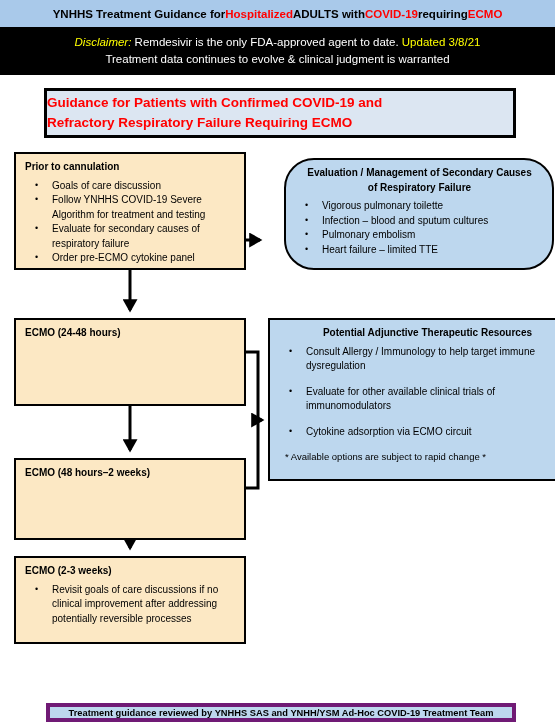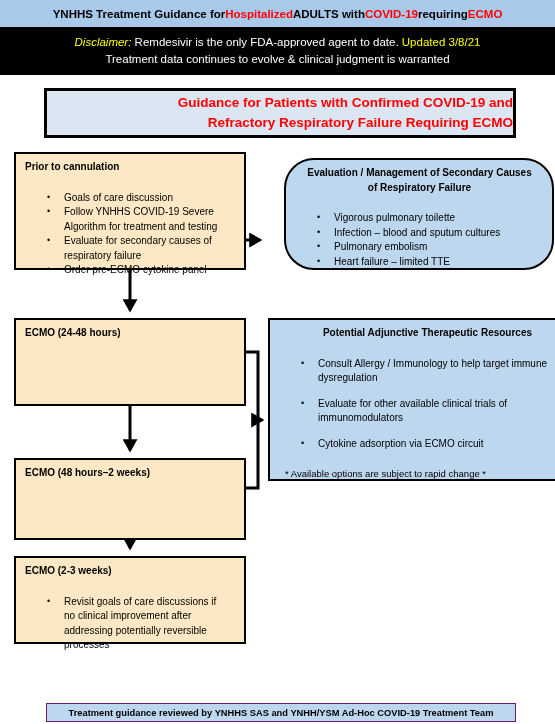--- a/index.html
+++ b/index.html
@@ -52,21 +52,21 @@
   
   #main-banner {
     position: absolute;
     left: 44px; top: 88px;
     width: 472px; height: 50px;
     background: #dce6f2;
     border: 3px solid #000000;
     box-sizing: border-box;
     display: flex;
     flex-direction: column;
-    align-items: flex-end;
+    align-items: flex-start;
     justify-content: center;
     color: #ff0000;
     font-size: 13.5px;
     font-weight: bold;
     line-height: 20px;
     text-align: center;
   }
 
   
   .node {
@@ -83,21 +83,21 @@
   .node .head {
     font-weight: bold;
     font-size: 10px;
     margin-bottom: 1px;
   }
   .node .head.center {
     text-align: center;
     margin-bottom: 4px;
   }
   .node ul {
-    margin: 16px;
+    margin: 4px;
     padding: 0;
     list-style: none;
   }
   .node li {
     position: relative;
     padding-left: 23px;
     margin: 0 0 0 0;
   }
   .node li::before {
     content: "\2022";
@@ -121,21 +121,21 @@
   #box-adjunct      { left: 268px; top: 318px; width: 318px; height: 163px; }
   #box-ecmo-48-2w   { left: 14px;  top: 458px; width: 232px; height: 82px;  }
   #box-ecmo-2-3w    { left: 14px;  top: 556px; width: 232px; height: 88px;  }
 
   
   #footer-bar {
     position: absolute;
     left: 46px; top: 703px;
     width: 470px; height: 19px;
     background: #bdd7ee;
-    border: 1px solid #701a75;
+    border: 4px solid #701a75;
     box-sizing: border-box;
     display: flex;
     align-items: center;
     justify-content: center;
     font-size: 9.3px;
     font-weight: bold;
   }
 
   
   #connectors {

